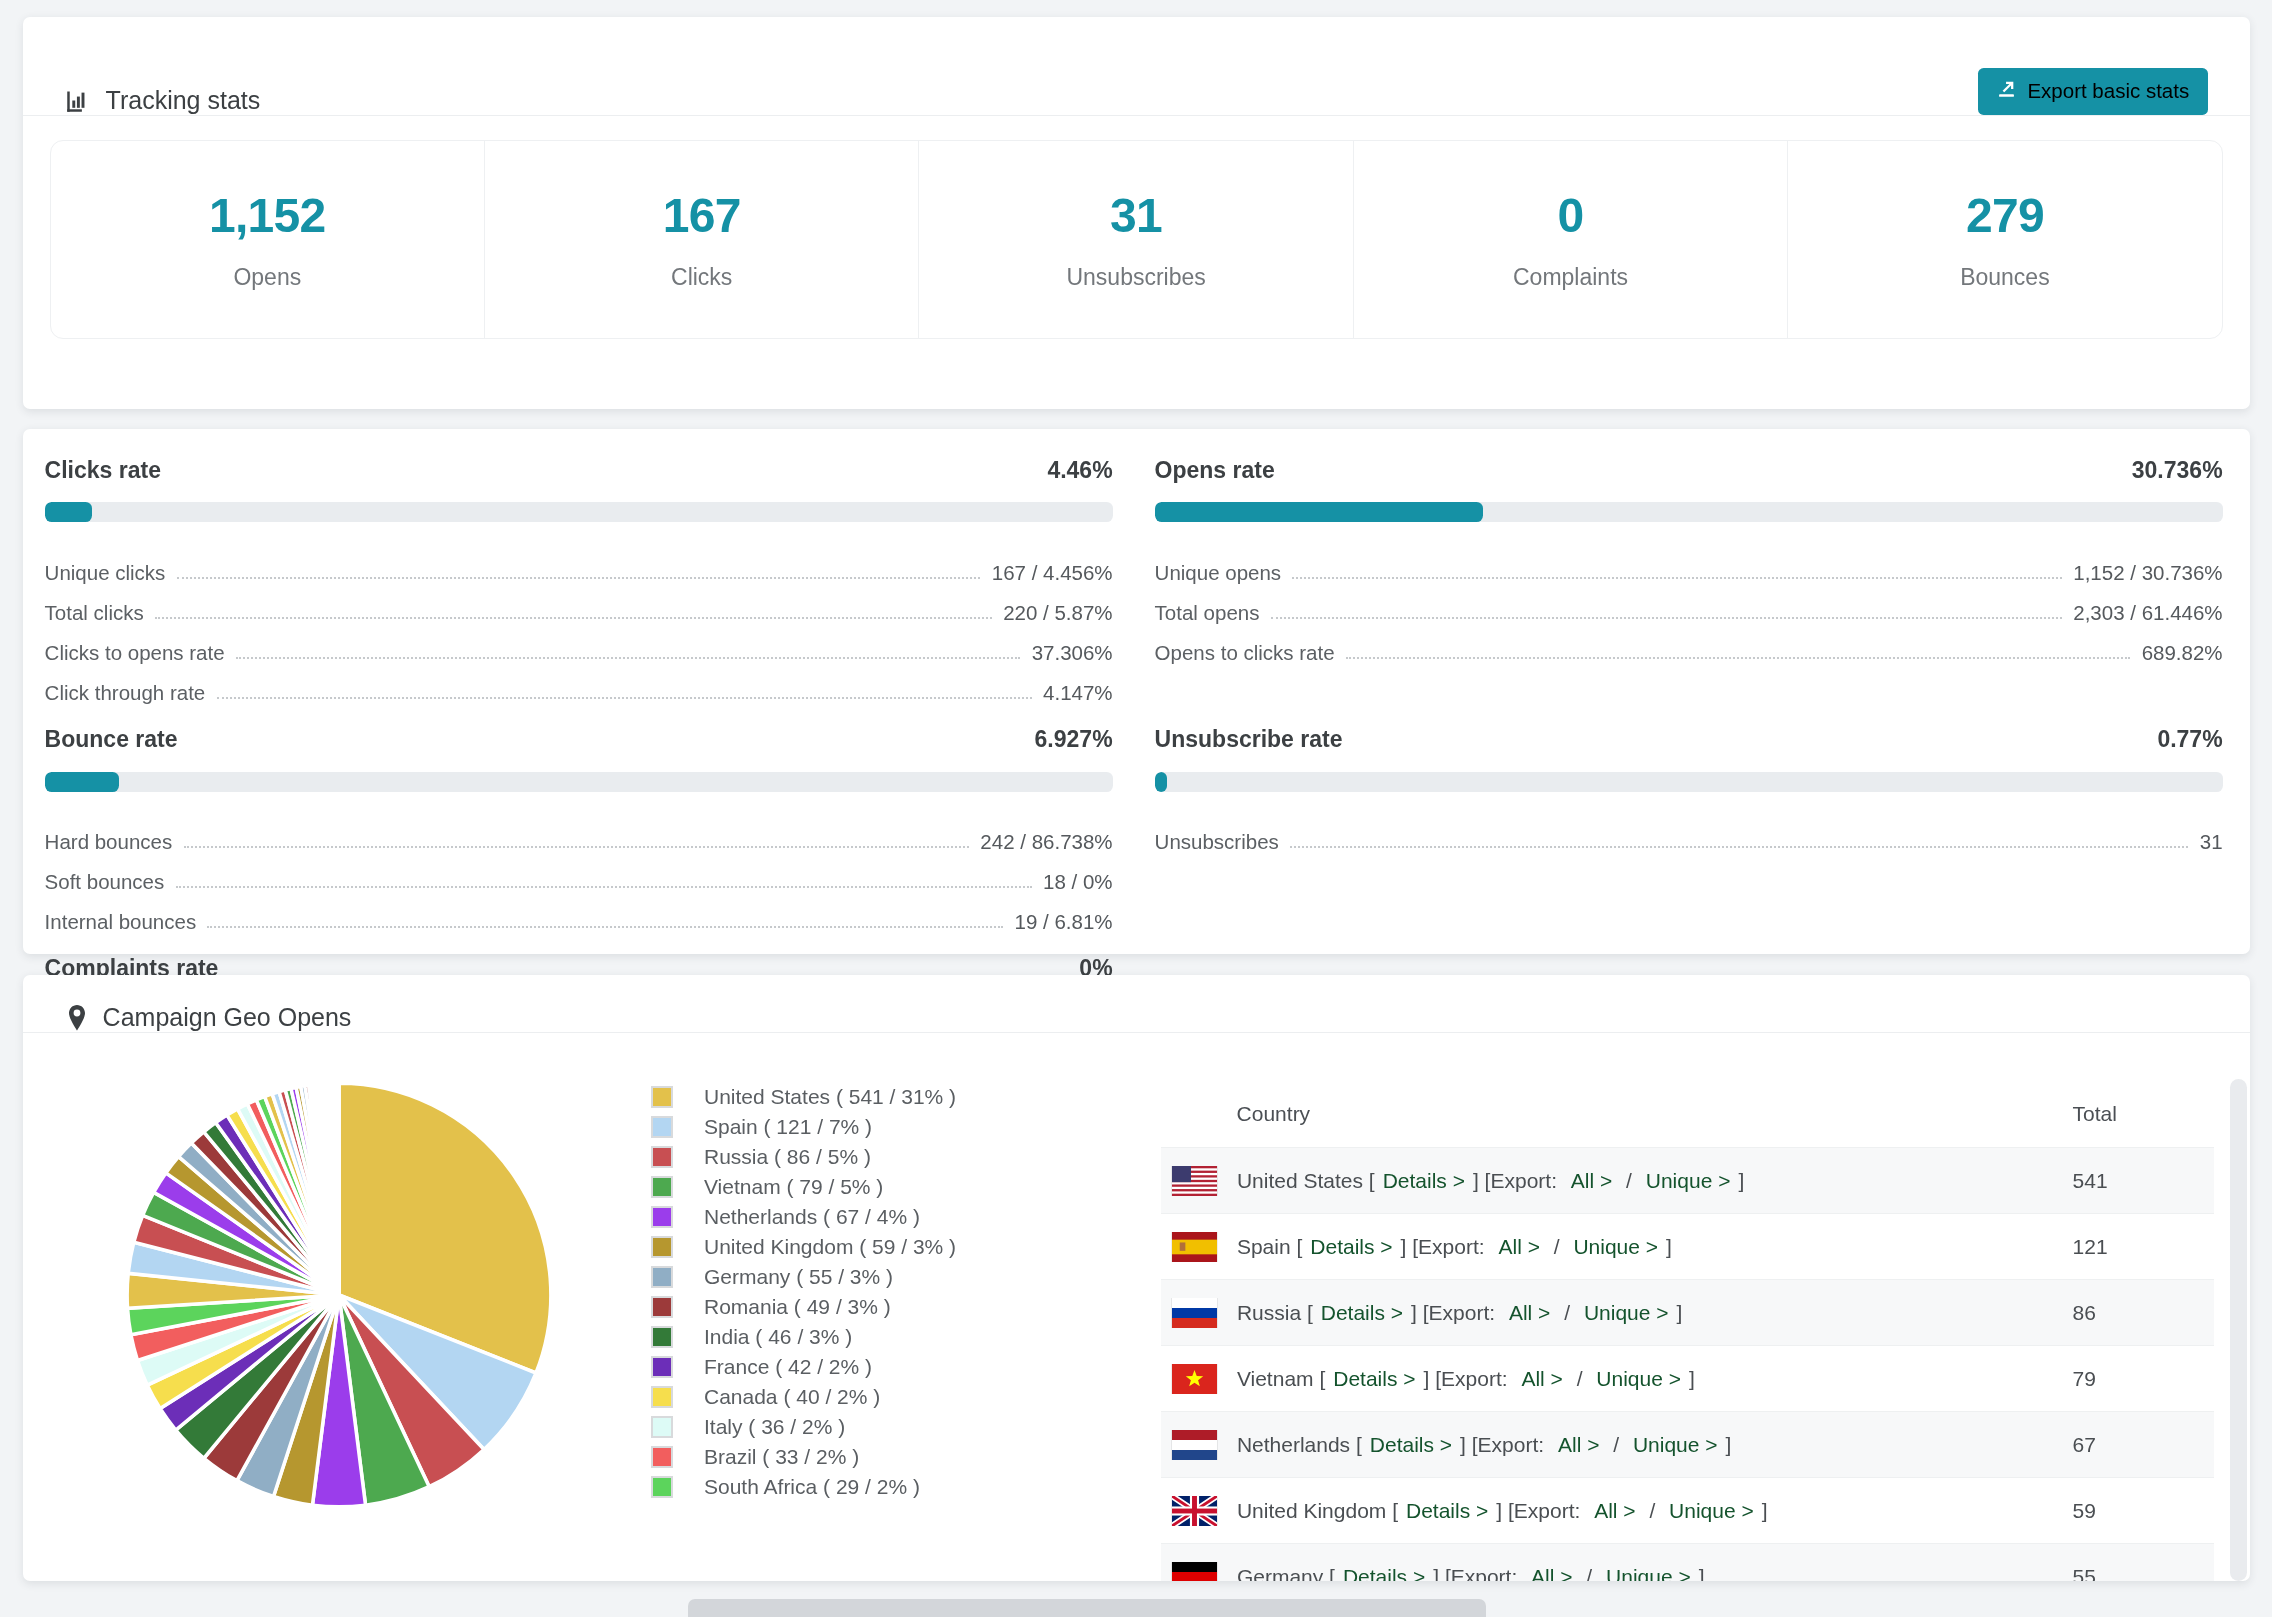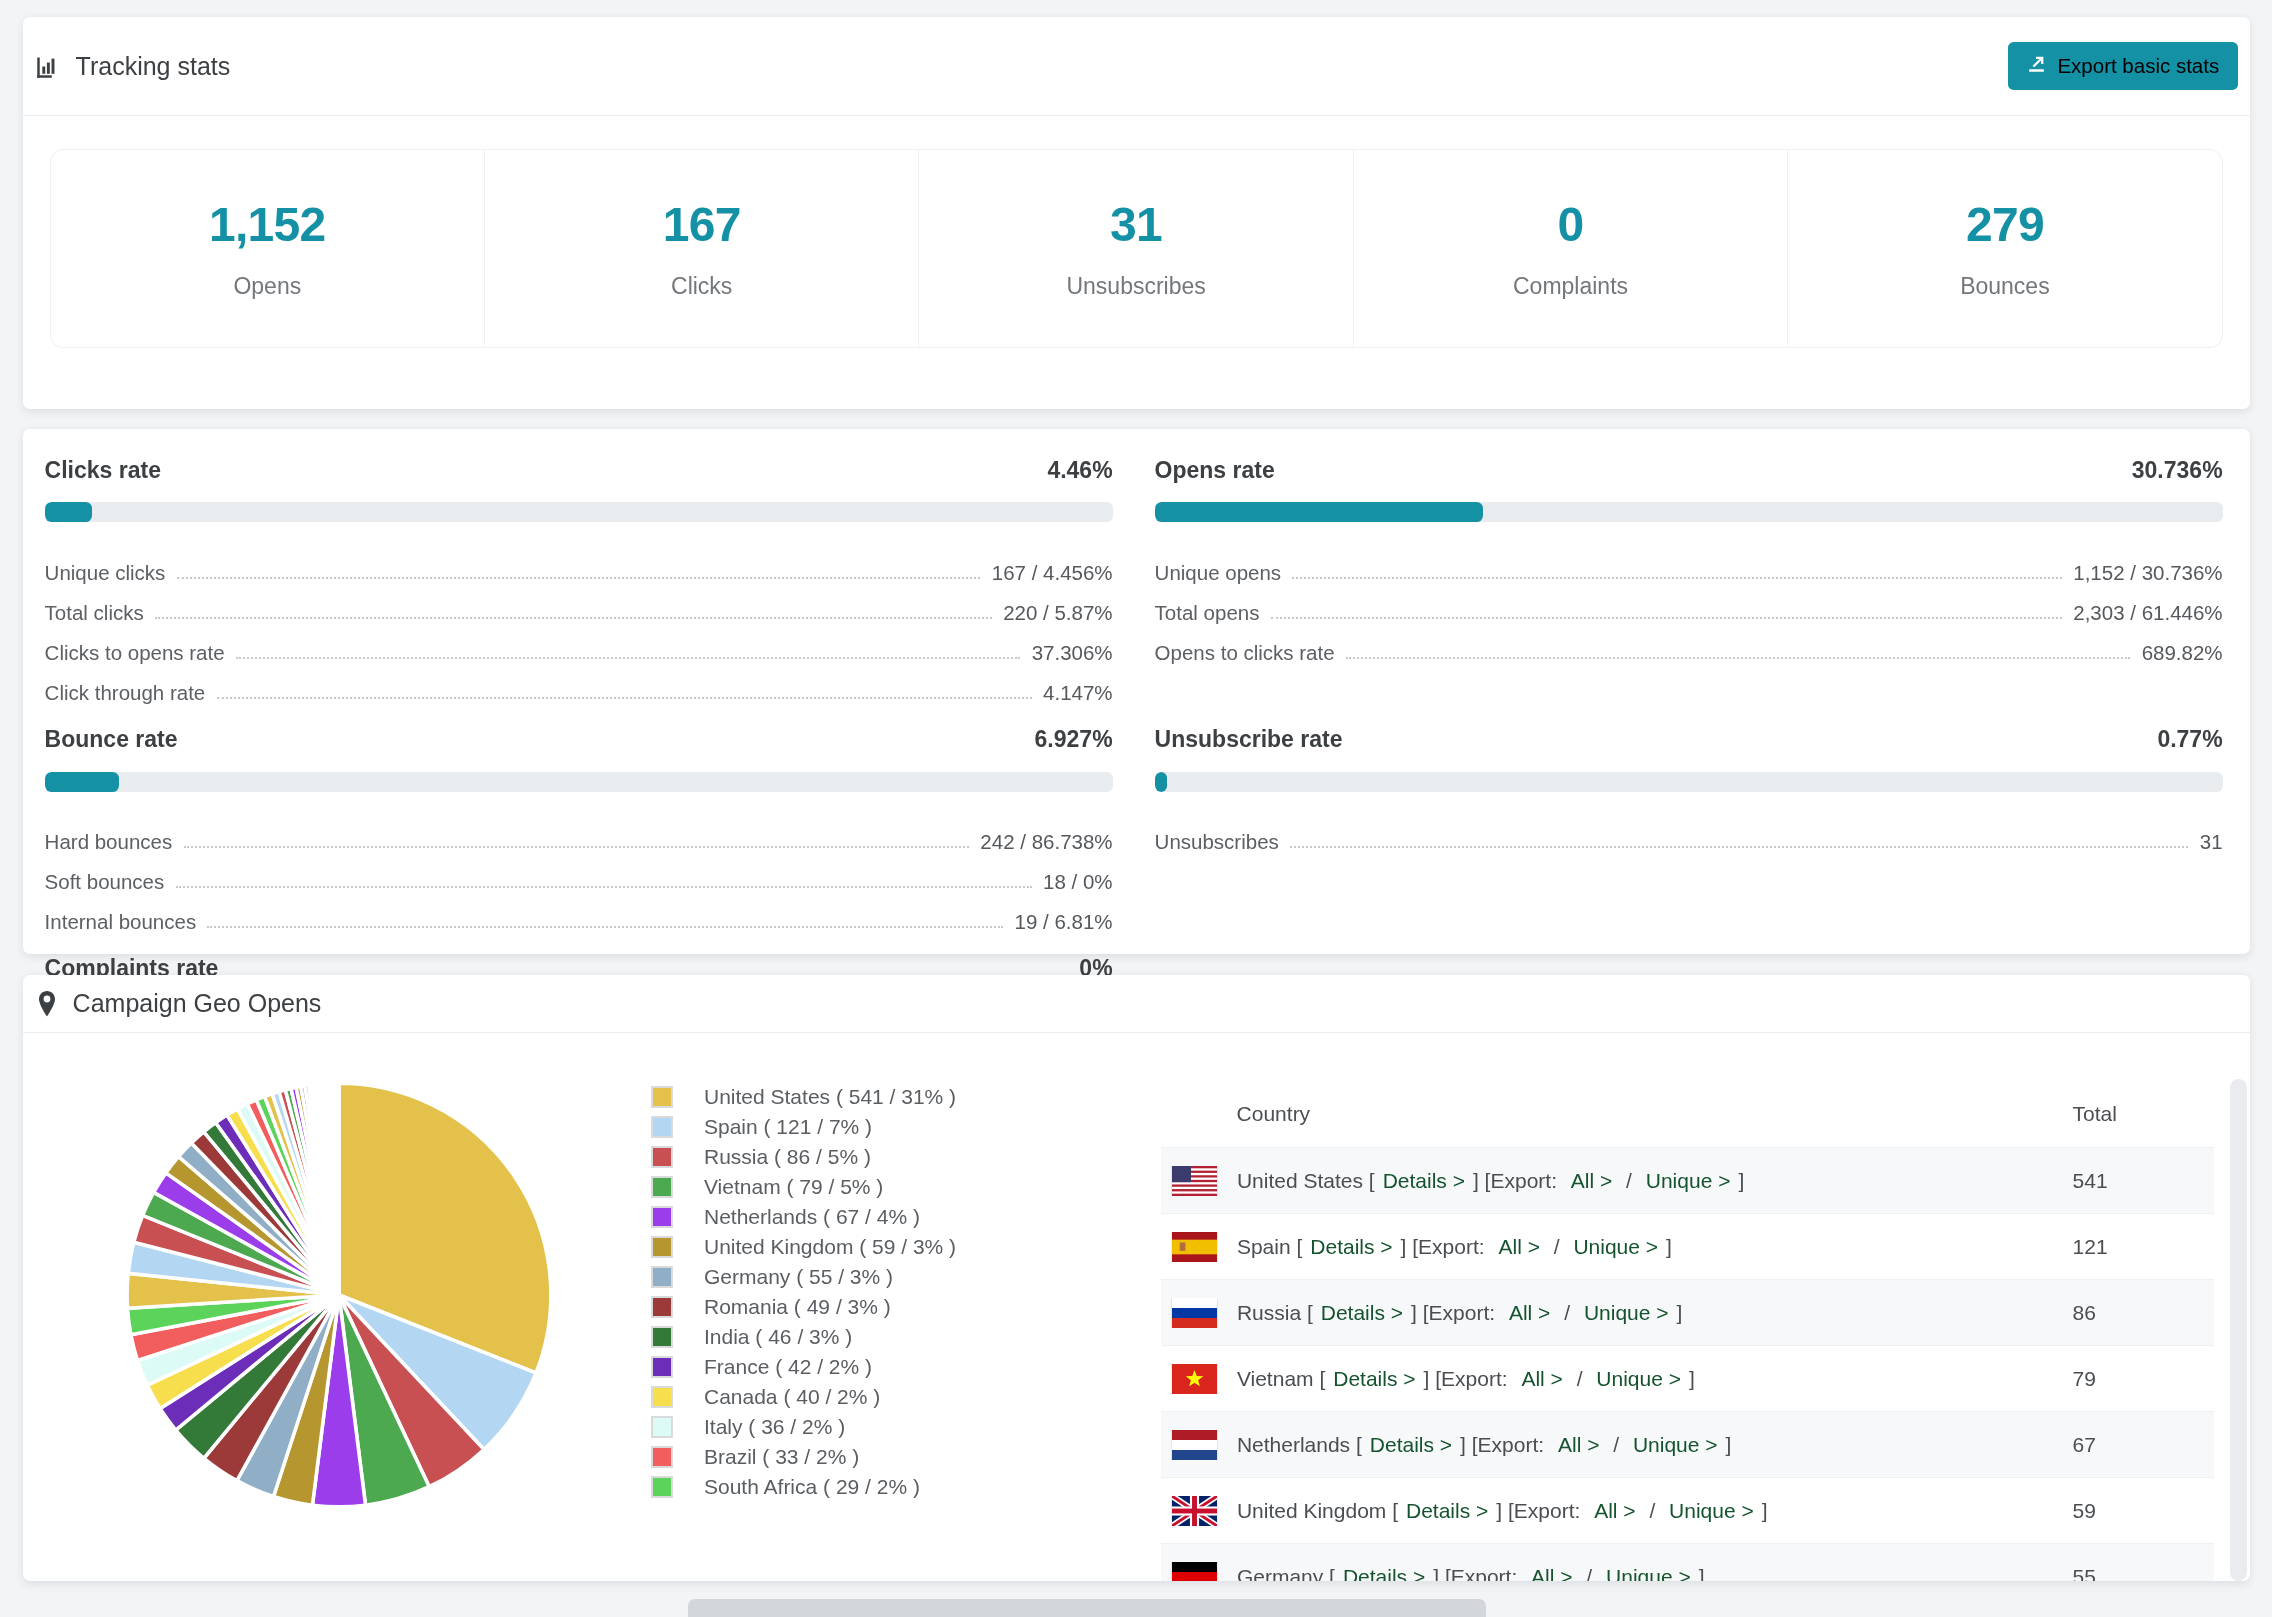--- a/index.html
+++ b/index.html
@@ -1,27 +1,27 @@
 <!DOCTYPE html>
 <html style="font-size:11.3px"><head>
 <meta charset="utf-8">
 <style>
   html,body{margin:0;padding:0}
   body{width:2273px;height:1618px;background:#f2f4f6;font-family:"Liberation Sans",sans-serif;color:#4a4e52;overflow:hidden;position:relative}
   .card{position:absolute;left:22.6px;width:2227px;background:#fff;border-radius:7px;box-shadow:0 2.1px 8.5px rgba(40,50,60,.10)}
   #card1{top:17px;height:392px}
   #card2{top:429px;height:525px}
   #card3{top:975px;height:606px;overflow:hidden}
-  .card-head{display:flex;align-items:center;height:99px;padding:0 12px;border-bottom:1.4px solid #eceef0;box-sizing:border-box}
+  .card-head{display:flex;align-items:flex-end;height:99px;padding:0 42px;border-bottom:1.4px solid #eceef0;box-sizing:border-box}
   #card3 .card-head{height:58px}
   .card-title{font-size:25px;color:#3c4043;display:flex;align-items:center;gap:14px;font-weight:500}
   .card-title svg{display:block}
   .export-btn{margin-left:auto;background:#1591a5;color:#000000;font-size:20.5px;padding:10.6px 18.4px;border-radius:5.6px;display:flex;gap:10px;align-items:center;border:none;cursor:pointer;font-family:inherit}
   
-  #summary{position:absolute;left:27px;right:27px;top:132px;height:199px;border:1.4px solid #eef0f2;border-radius:13px;display:flex;box-sizing:border-box}
+  #summary{position:absolute;left:27px;right:27px;top:123px;height:199px;border:1.4px solid #eef0f2;border-radius:13px;display:flex;box-sizing:border-box}
   .sum-cell{flex:1;display:flex;flex-direction:column;align-items:center;justify-content:center;border-left:1.4px solid #eef0f2}
   .sum-cell:first-child{border-left:none}
   .sum-num{font-size:48px;font-weight:700;color:#1591a5;letter-spacing:-0.7px}
   .sum-lbl{font-size:23px;color:#73777b;margin-top:21px}
   
   #rates{position:absolute;left:22px;right:27px;top:28px;display:grid;grid-template-columns:1fr 1fr;column-gap:42px;row-gap:18.4px}
   .rate-head{display:flex;justify-content:space-between;font-size:23px;font-weight:700;color:#3c4043}
   .bar{margin-top:18.4px;height:20px;background:#e9ecef;border-radius:6.4px;overflow:hidden}
   .fill{height:100%;background:#1591a5;border-radius:6.4px}
   .drows{margin-top:25.4px}

